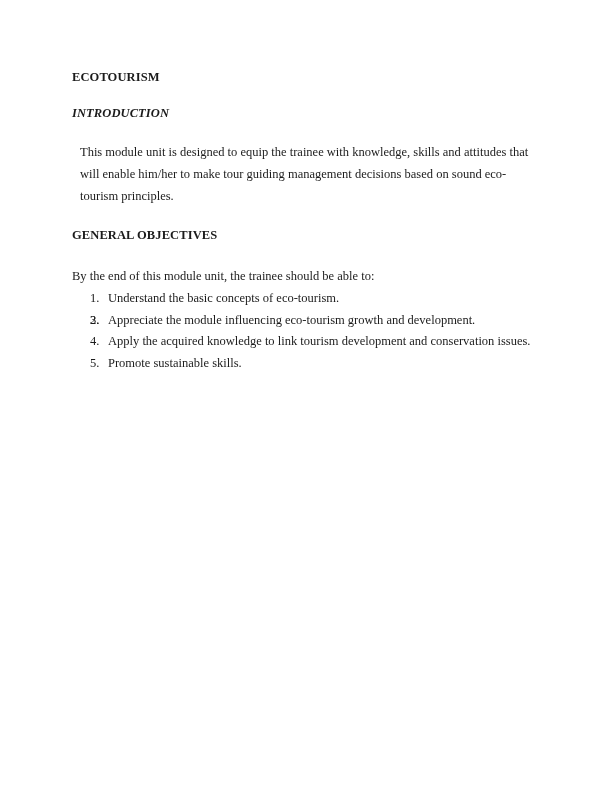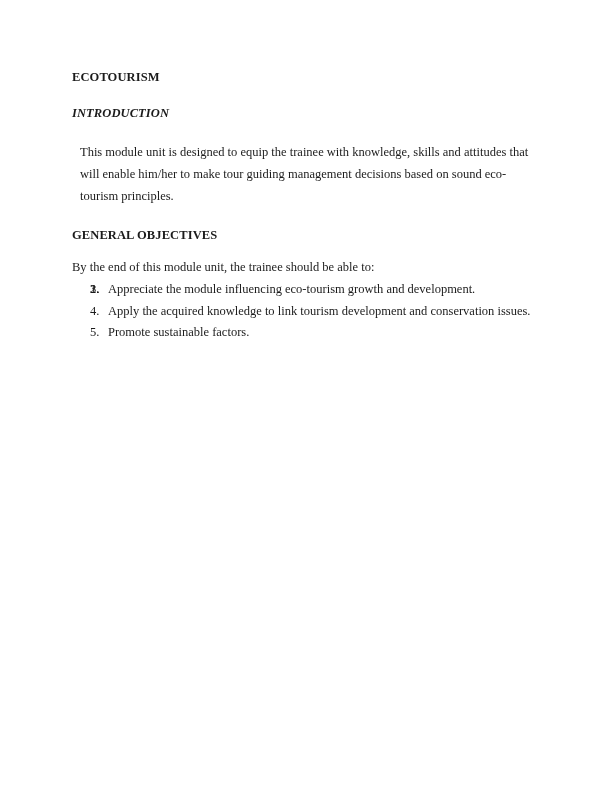--- a/index.html
+++ b/index.html
@@ -24,21 +24,21 @@
   .doc-heading {
     font-size: 12.5px;
     line-height: 21.7px;
     font-weight: bold;
     margin: 0;
     letter-spacing: 0.1px;
   }
   .heading-introduction { margin-top: 14px; font-style: italic; }
   .para-introduction   { margin: 18px 0 0 8px; }
   .heading-objectives  { margin-top: 17px; }
-  .para-objectives-lead { margin: 11px 0 0 0; }
+  .para-objectives-lead { margin: 20px 0 0 0; }
   .objectives-list {
     list-style: none;
     margin: 0;
     padding: 0;
   }
   .objectives-list li {
     position: relative;
     padding-left: 36px;
   }
   .objectives-list .num {
@@ -58,31 +58,32 @@
 
   <p class="para-introduction">This module unit is designed to equip the trainee with knowledge, skills and attitudes that will enable him/her to make tour guiding management decisions based on sound eco-tourism principles.</p>
 
   <h2 class="doc-heading heading-objectives">GENERAL OBJECTIVES</h2>
 
   <p class="para-objectives-lead">By the end of this module unit, the trainee should be able to:</p>
 
   <ol class="objectives-list">
     <li>
       <span class="num">1.</span>
+      <span class="txt">Understand the basic concepts of eco-tourism.</span>
     </li>
     <li>
       <span class="num">2.</span>
     </li>
     <li>
       <span class="num">3.</span>
       <span class="txt">Appreciate the module influencing eco-tourism growth and development.</span>
     </li>
     <li>
       <span class="num">4.</span>
       <span class="txt">Apply the acquired knowledge to link tourism development and conservation issues.</span>
     </li>
     <li>
       <span class="num">5.</span>
-      <span class="txt">Promote sustainable factors.</span>
+      <span class="txt">Promote sustainable skills.</span>
     </li>
   </ol>
 
 </div>
 
 </body></html>

